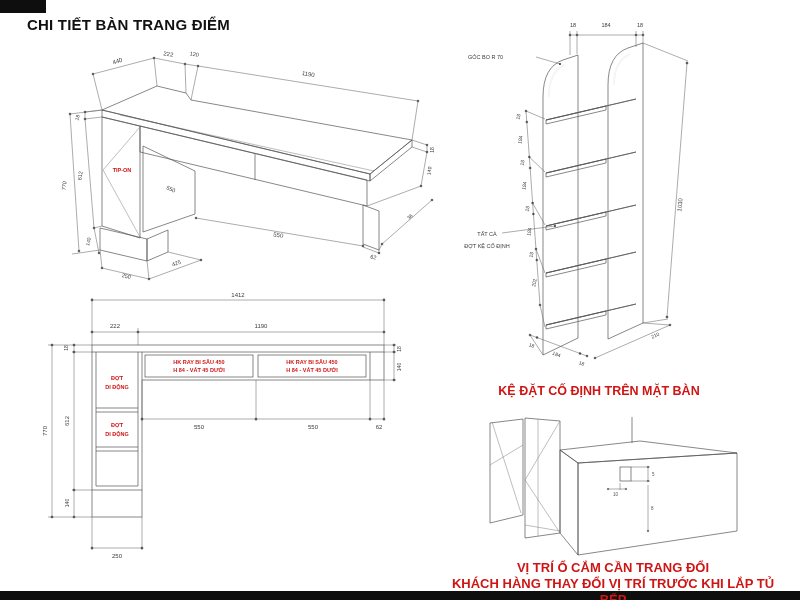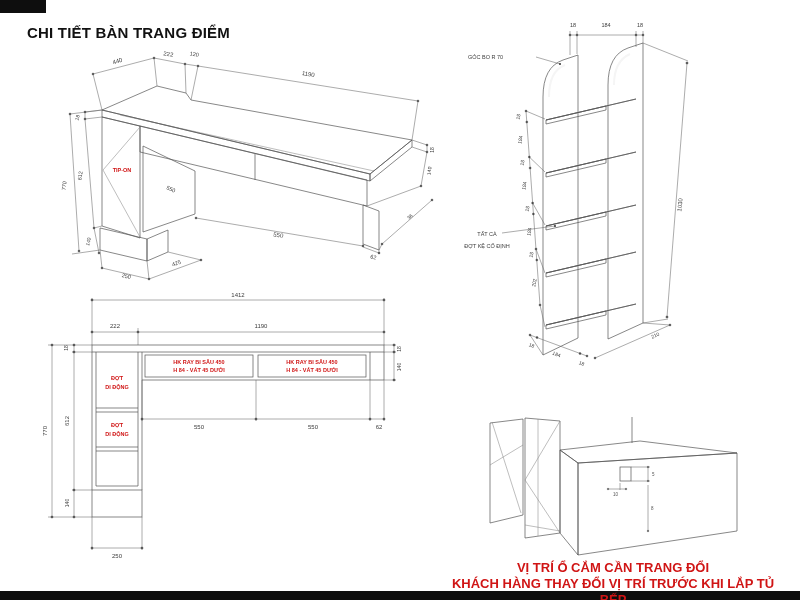--- a/index.html
+++ b/index.html
@@ -1,19 +1,19 @@
 <!DOCTYPE html>
 <html><head>
 <meta charset="utf-8">
 <style>
   html,body{margin:0;padding:0;background:#fff;}
   #canvas{position:relative;width:800px;height:600px;background:#ffffff;overflow:hidden;
           font-family:"Liberation Sans",sans-serif;}
   .abs{position:absolute;}
-  #page-title{left:27px;top:24px;font-size:15px;font-weight:bold;color:#111;letter-spacing:.2px;}
+  #page-title{left:27px;top:16px;font-size:15px;font-weight:bold;color:#111;letter-spacing:.2px;}
   .black-chip{background:#0e0e0e;}
   svg{position:absolute;overflow:visible;}
   svg text{font-family:"Liberation Sans",sans-serif;fill:#3d3d3d;font-size:6px;}
   text.t55{font-size:5.5px;}
   text.t5{font-size:5px;}
   text.t45{font-size:4.5px;fill:#555;}
   text.red{fill:#d01515;font-weight:bold;}
   .caption{color:#d01515;font-weight:bold;text-align:center;}
   #shelf-caption{left:470px;top:384px;width:258px;font-size:12.5px;}
   #corner-caption{left:438px;top:560px;width:350px;font-size:13px;line-height:16px;}
@@ -187,20 +187,21 @@
         <circle class="dot" cx="147" cy="351" r="1"></circle>
       <circle class="dot" cx="155" cy="353" r="1"></circle>
         <circle class="dot" cx="230" cy="320" r="1"></circle>
     </g>
     <text class="t5" transform="rotate(20 91 342)" x="91" y="342" text-anchor="middle">18</text>
     <text class="t5" transform="rotate(20 116 351)" x="116" y="351" text-anchor="middle">184</text>
     <text class="t5" transform="rotate(20 141 360)" x="141" y="360" text-anchor="middle">18</text>
     <text class="t5" transform="rotate(-24 216 332)" x="216" y="332" text-anchor="middle">210</text>
   </svg>
 
+  <div class="abs caption" id="shelf-caption">KỆ ĐẶT CỐ ĐỊNH TRÊN MẶT BÀN</div>
 
   <svg style="left:30px;top:290px;" width="420" height="285" viewBox="0 0 420 285">
 
     <g class="dim">
       <path d="M62,55 L62,8 M354,55 L354,8 M62,10 L354,10 M108,55 L108,38 M62,42 L354,42"></path>
       <circle class="dot" cx="62" cy="10" r="1.1"></circle>
         <circle class="dot" cx="354" cy="10" r="1.1"></circle>
       <circle class="dot" cx="62" cy="42" r="1.1"></circle>
         <circle class="dot" cx="108" cy="42" r="1.1"></circle>
       <circle class="dot" cx="354" cy="42" r="1.1"></circle>

